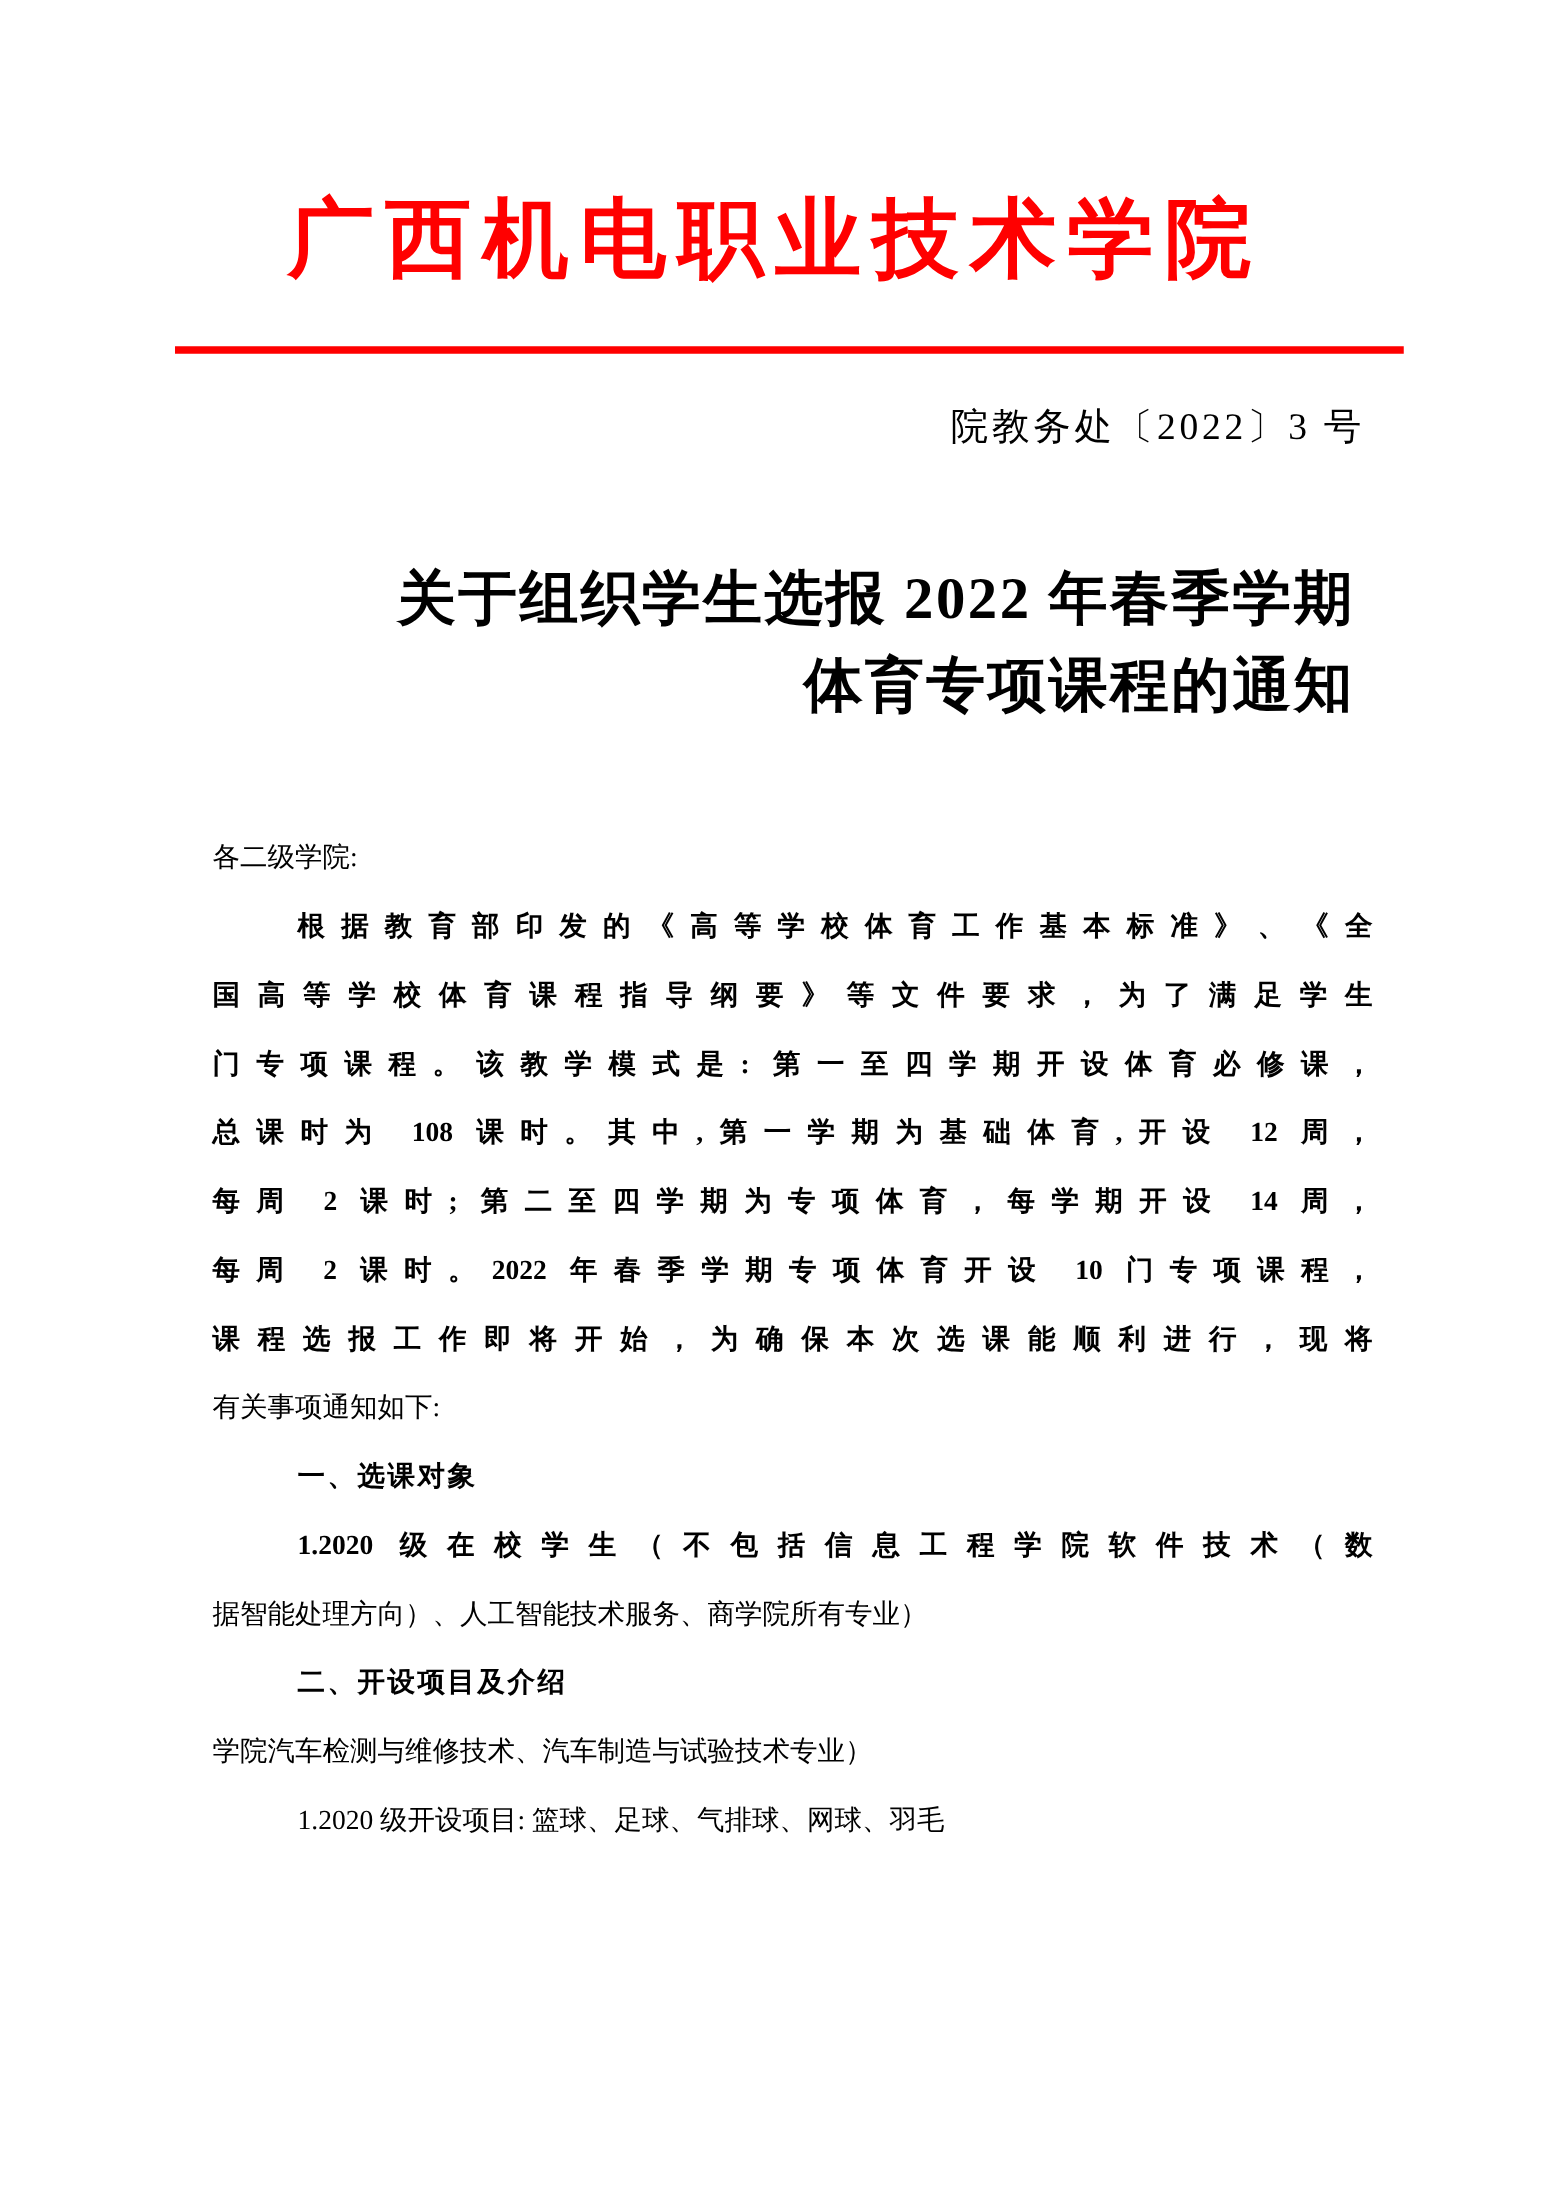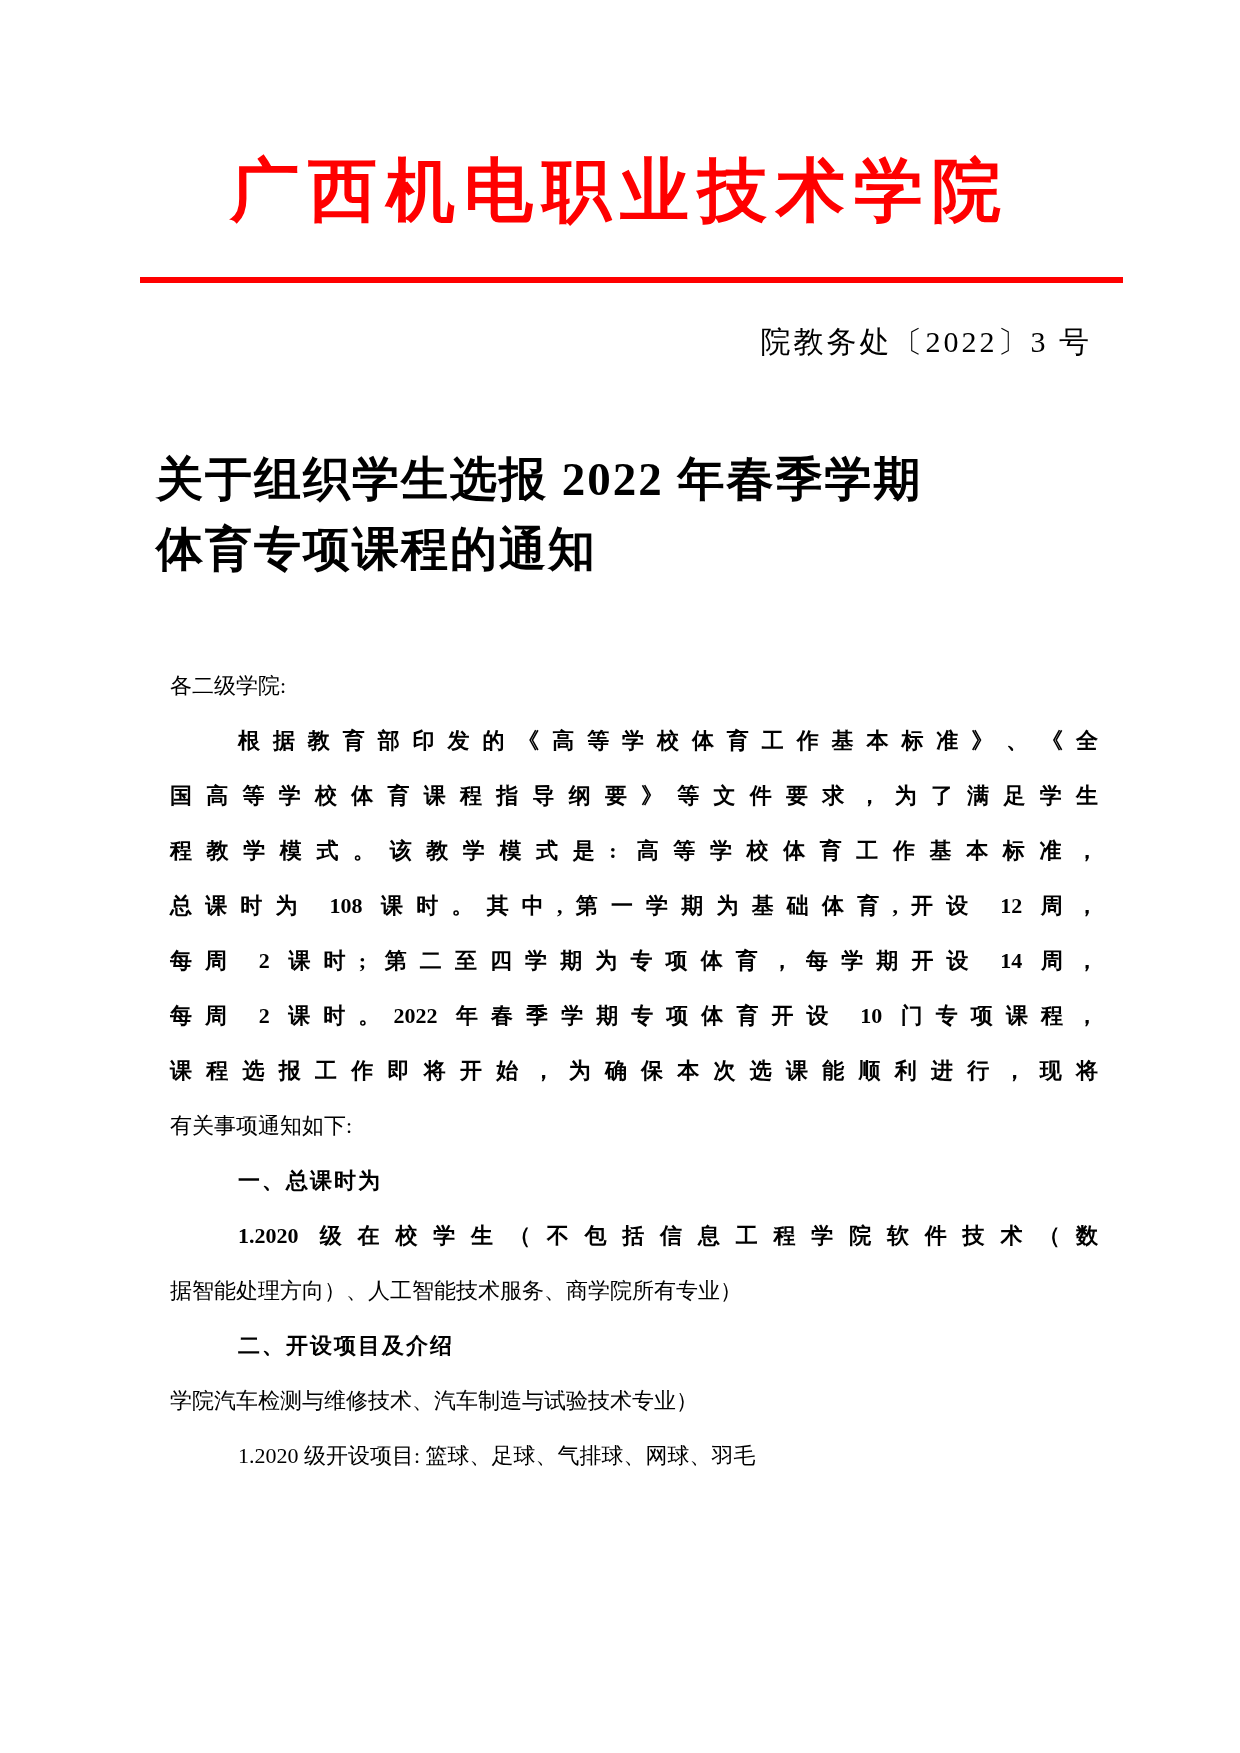--- a/index.html
+++ b/index.html
@@ -42,21 +42,21 @@
     letter-spacing: 3px;
     text-align: right;
     white-space: nowrap;
     margin-left: 36px;
   }
   .notice-title {
     position: absolute;
     top: 444px;
     left: 156px;
     width: 928px;
-    text-align: left;
+    text-align: right;
     font-size: 47px;
     font-weight: bold;
     line-height: 70px;
     letter-spacing: 2px;
   }
   .body-block {
     position: absolute;
     top: 658px;
     left: 170px;
     width: 928px;
@@ -93,27 +93,27 @@
 
   <div class="notice-title">
     <div>关于组织学生选报 2022 年春季学期</div>
     <div>体育专项课程的通知</div>
   </div>
 
   <div class="body-block">
     <div class="line">各二级学院:</div>
     <div class="line justify indent">根据教育部印发的《高等学校体育工作基本标准》、《全</div>
     <div class="line justify">国高等学校体育课程指导纲要》等文件要求，为了满足学生</div>
-    <div class="line justify">程教学模式。该教学模式是: 高等学校体育工作基本标准，</div>
+    <div class="line justify">门专项课程。该教学模式是: 第一至四学期开设体育必修课，</div>
     <div class="line justify">总课时为 108 课时。其中,第一学期为基础体育,开设 12 周，</div>
     <div class="line justify">每周 2 课时; 第二至四学期为专项体育，每学期开设 14 周，</div>
     <div class="line justify">每周 2 课时。2022 年春季学期专项体育开设 10 门专项课程，</div>
     <div class="line justify">课程选报工作即将开始，为确保本次选课能顺利进行，现将</div>
     <div class="line">有关事项通知如下:</div>
-    <div class="line heading indent">一、总课时为</div>
+    <div class="line heading indent">一、选课对象</div>
     <div class="line justify indent">1.2020 级在校学生（不包括信息工程学院软件技术（数</div>
     <div class="line">据智能处理方向）、人工智能技术服务、商学院所有专业）</div>
     <div class="line heading indent">二、开设项目及介绍</div>
     <div class="line">学院汽车检测与维修技术、汽车制造与试验技术专业）</div>
     <div class="line indent">1.2020 级开设项目: 篮球、足球、气排球、网球、羽毛</div>
   </div>
 
 </div>
 
 </body></html>

